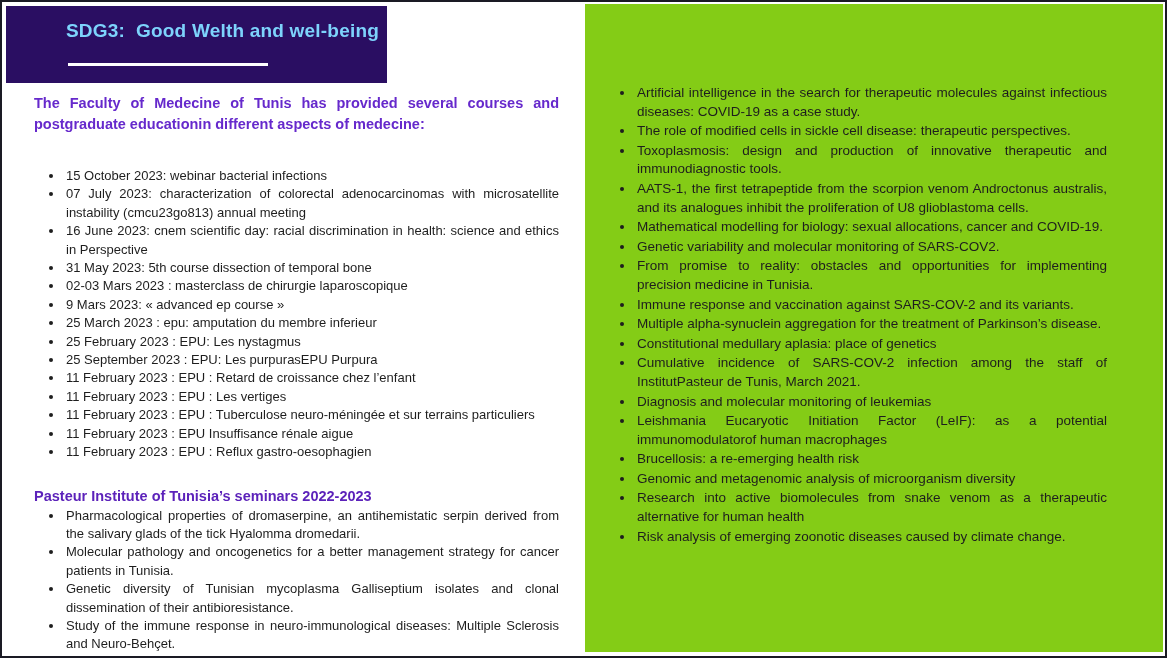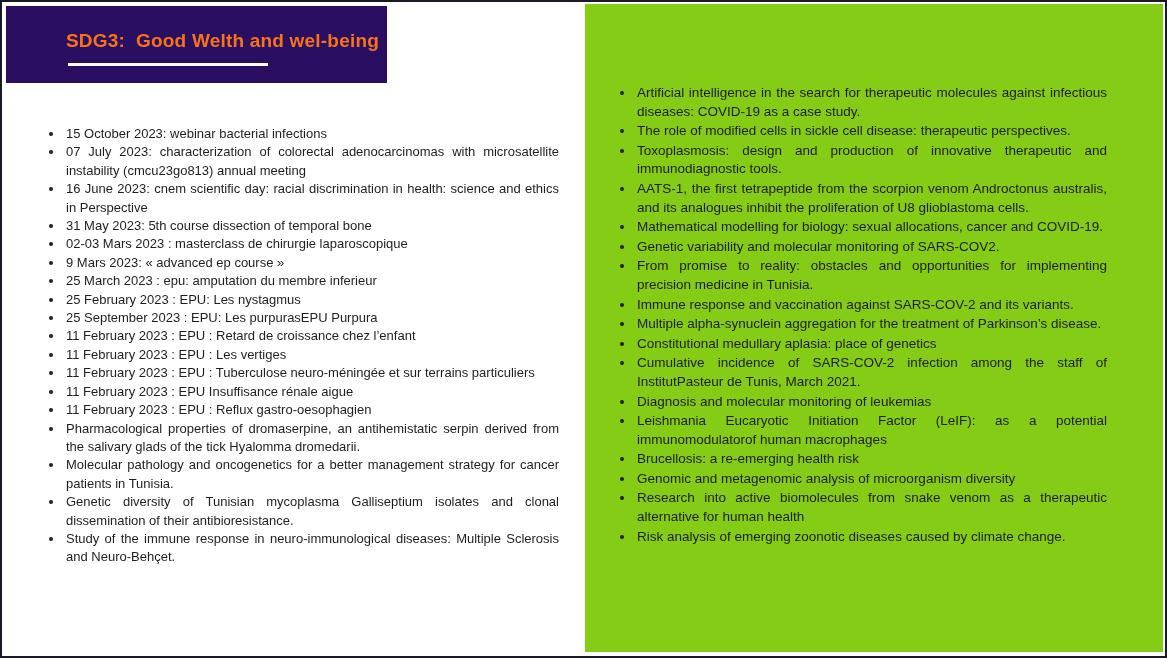--- a/index.html
+++ b/index.html
@@ -13,22 +13,22 @@
     color:#1e1e1e;
   }
 
   
   .header-box {
     position:absolute; left:4px; top:4px;
     width:381px; height:77px;
     background:#2a0e62;
   }
   .header-title {
-    position:absolute; left:60px; top:24px;
-    color:#f97316; font-weight:700; font-size:19px;
+    position:absolute; left:60px; top:14px;
+    color:#7dd3fc; font-weight:700; font-size:19px;
     letter-spacing:0.2px; white-space:pre;
   }
   .header-underline {
     position:absolute; left:62px; top:57px;
     width:200px; height:3px; background:#ffffff;
   }
 
   
   .right-panel {
     position:absolute; left:583px; top:2px; right:2px; bottom:4px;
@@ -93,38 +93,40 @@
       <li>Risk analysis of emerging zoonotic diseases caused by climate change.</li>
     </ul>
 </div>
 
 <div class="header-box">
   <div class="header-title">SDG3:  Good Welth and wel-being</div>
   <div class="header-underline"></div>
 </div>
 
 <div class="left-panel">
+  <div class="section-heading faculty-heading">The Faculty of Medecine of Tunis has provided several courses and postgraduate educationin different aspects of medecine:</div>
 
   <ul class="courses">
       <li>15 October 2023: webinar bacterial infections</li>
       <li>07 July 2023: characterization of colorectal adenocarcinomas with microsatellite instability (cmcu23go813) annual meeting</li>
       <li>16 June 2023: cnem scientific day: racial discrimination in health: science and ethics in Perspective</li>
       <li>31 May 2023: 5th course dissection of temporal bone</li>
       <li>02-03 Mars 2023 : masterclass de chirurgie laparoscopique</li>
       <li>9 Mars 2023: « advanced ep course »</li>
       <li>25 March 2023 : epu: amputation du membre inferieur</li>
       <li>25 February 2023 : EPU: Les nystagmus</li>
       <li>25 September 2023 : EPU: Les purpurasEPU Purpura</li>
       <li>11 February 2023 : EPU : Retard de croissance chez l’enfant</li>
       <li>11 February 2023 : EPU : Les vertiges</li>
       <li>11 February 2023 : EPU : Tuberculose neuro-méningée et sur terrains particuliers</li>
       <li>11 February 2023 : EPU Insuffisance rénale aigue</li>
       <li>11 February 2023 : EPU : Reflux gastro-oesophagien</li>
     </ul>
 
+  <div class="section-heading pasteur-heading">Pasteur Institute of Tunisia’s seminars 2022-2023</div>
 
   <ul class="seminars">
       <li>Pharmacological properties of dromaserpine, an antihemistatic serpin derived from the salivary glads of the tick Hyalomma dromedarii.</li>
       <li>Molecular pathology and oncogenetics for a better management strategy for cancer patients in Tunisia.</li>
       <li>Genetic diversity of Tunisian mycoplasma Galliseptium isolates and clonal dissemination of their antibioresistance.</li>
       <li>Study of the immune response in neuro-immunological diseases: Multiple Sclerosis and Neuro-Behçet.</li>
     </ul>
 </div>
 
 </body></html>

